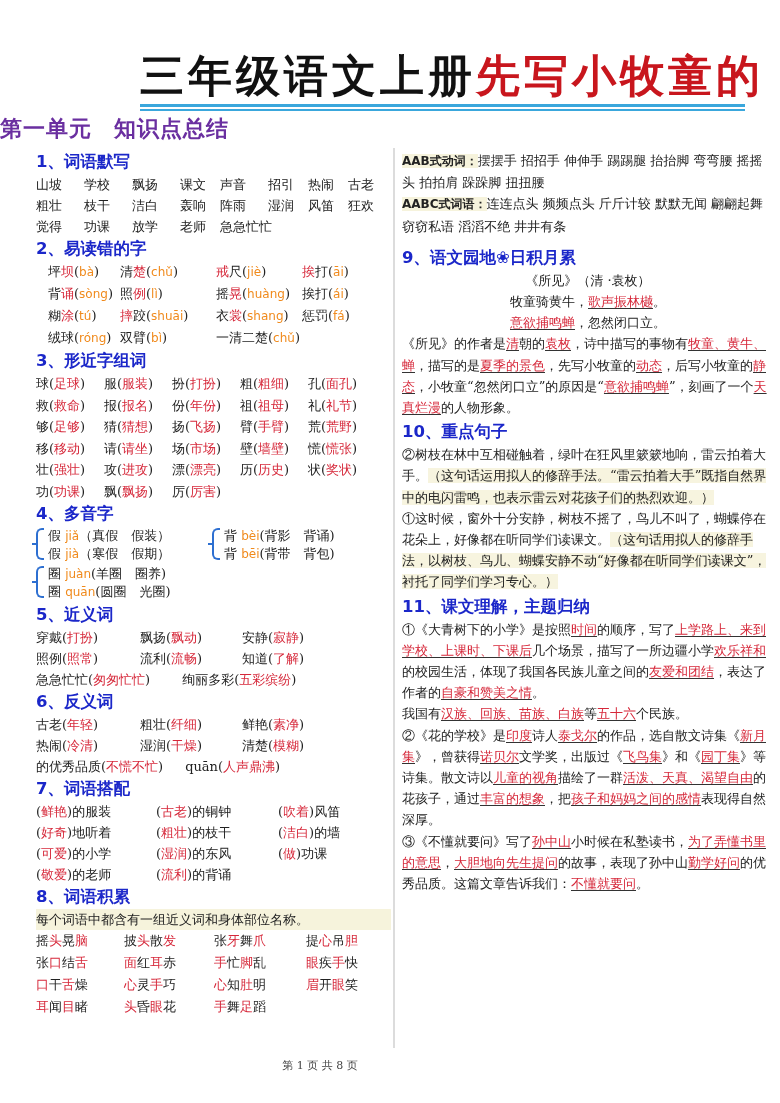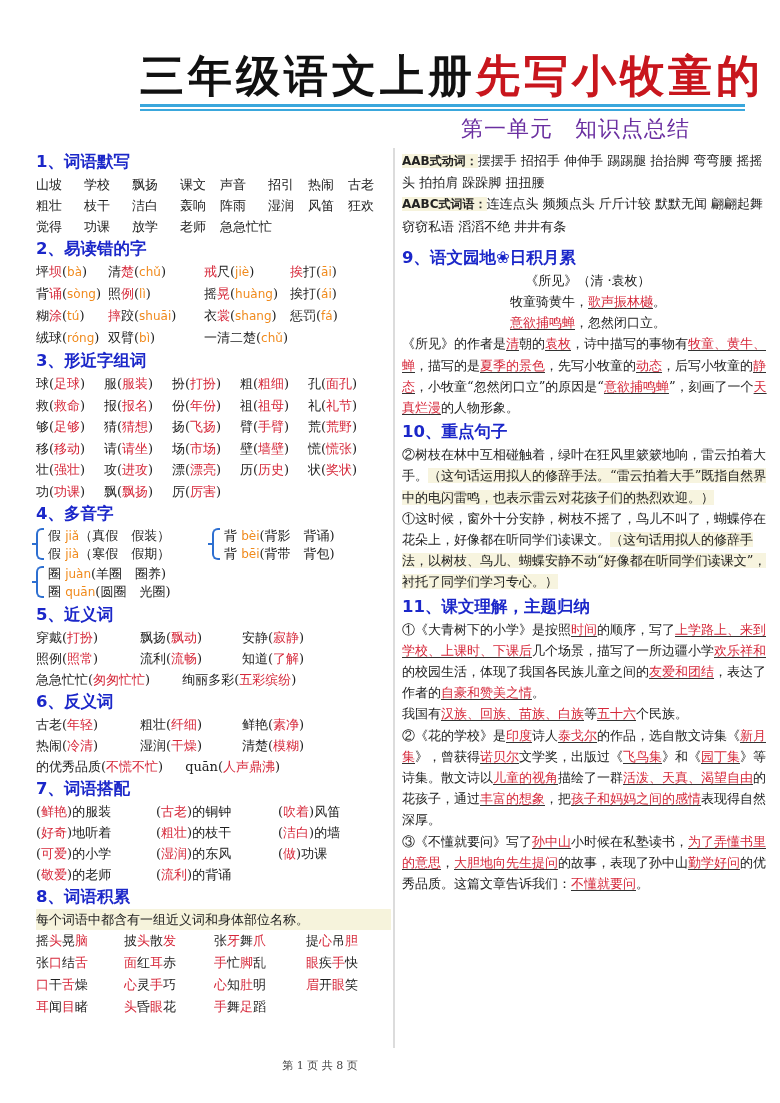--- a/index.html
+++ b/index.html
@@ -5,33 +5,33 @@
   * { box-sizing: border-box; margin: 0; padding: 0; }
   html, body { width: 780px; height: 1103px; background: #ffffff; overflow: hidden; }
   body { font-family: "DejaVu Serif", "Liberation Serif", serif; color: #222; position: relative; }
 
   .title-wrap { position: absolute; left: 140px; top: 50px; width: 605px; }
   .title { font-family: "DejaVu Sans", "Liberation Sans", sans-serif; font-weight: bold; font-size: 44px; letter-spacing: 4px; line-height: 52px; white-space: nowrap; }
   .title .t-black { color: #111; }
   .title .t-red { color: #c8161d; }
   .title-rule { margin-top: 2px; height: 3px; background: #3aa7dc; }
   .title-rule2 { margin-top: 2px; height: 2px; background: #3aa7dc; }
-  .subtitle { position: absolute; left: 0; width: 690px; top: 114px; text-align: right; font-size: 22px; font-weight: normal; color: #6a2fa0; letter-spacing: 1px; }
+  .subtitle { position: absolute; left: 0; width: 690px; top: 114px; text-align: left; font-size: 22px; font-weight: bold; color: #6a2fa0; letter-spacing: 1px; }
   .subtitle span + span { margin-left: 22px; }
 
   .col { position: absolute; top: 150px; }
   .col-left { left: 36px; width: 355px; }
   .col-right { left: 402px; width: 372px; }
   .divider { position: absolute; left: 393px; top: 148px; width: 2px; height: 900px; background: #dcdcdc; }
 
   .h { font-family: "DejaVu Sans", "Liberation Sans", sans-serif; font-weight: bold; color: #1b27c9; font-size: 16.5px; line-height: 22px; margin: 1px 0 1px; }
   .line { font-size: 13px; line-height: 21px; white-space: nowrap; }
   .grid { display: grid; font-size: 13px; line-height: 21px; white-space: nowrap; }
   .g8 { grid-template-columns: 48px 48px 48px 40px 48px 40px 40px 40px; }
-  .g4a { grid-template-columns: 72px 96px 86px 90px; }
+  .g4a { grid-template-columns: 72px 96px 86px 90px; margin-left: 12px; }
   .g5 { grid-template-columns: 68px 68px 68px 68px 72px; line-height: 21.5px; }
   .g3 { grid-template-columns: 104px 102px 140px; }
   .g3b { grid-template-columns: 120px 122px 110px; }
   .g4b { grid-template-columns: 88px 90px 92px 80px; line-height: 22px; }
   .red { color: #d6283a; }
   .org { color: #f08a1c; font-family: "DejaVu Sans", "Liberation Sans", sans-serif; font-size: 12px; }
   .hl { background: #f6f3dc; }
   .hl-block { background: #f7f4df; }
   .u { color: #d6283a; text-decoration: underline; text-decoration-color: #333; text-underline-offset: 2px; }
   .center { text-align: center; }

